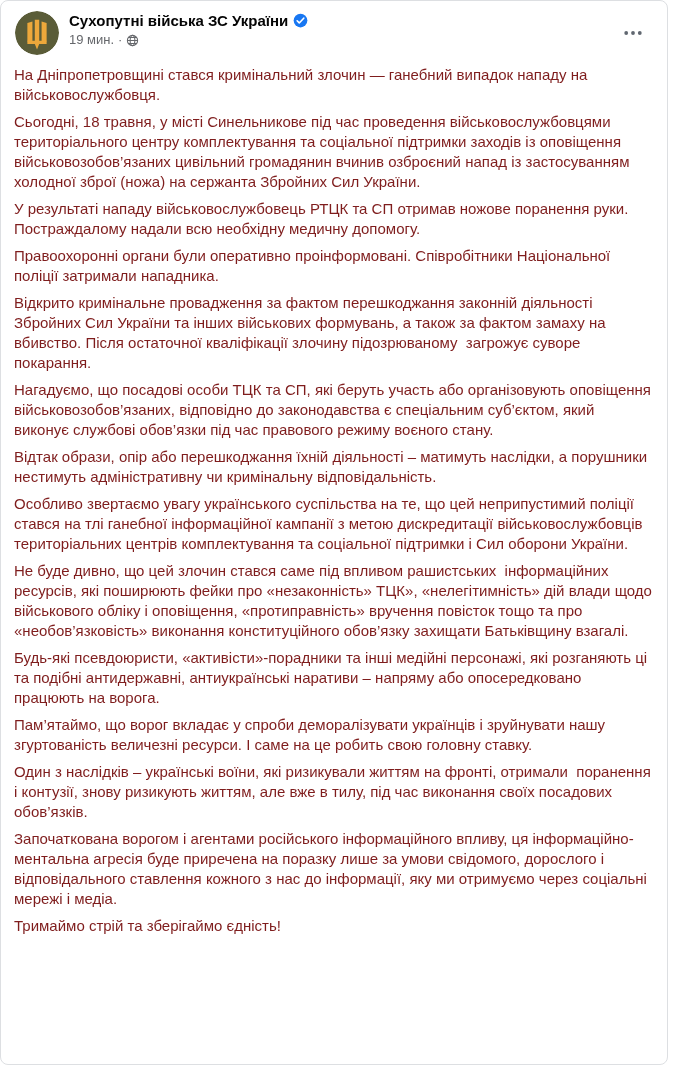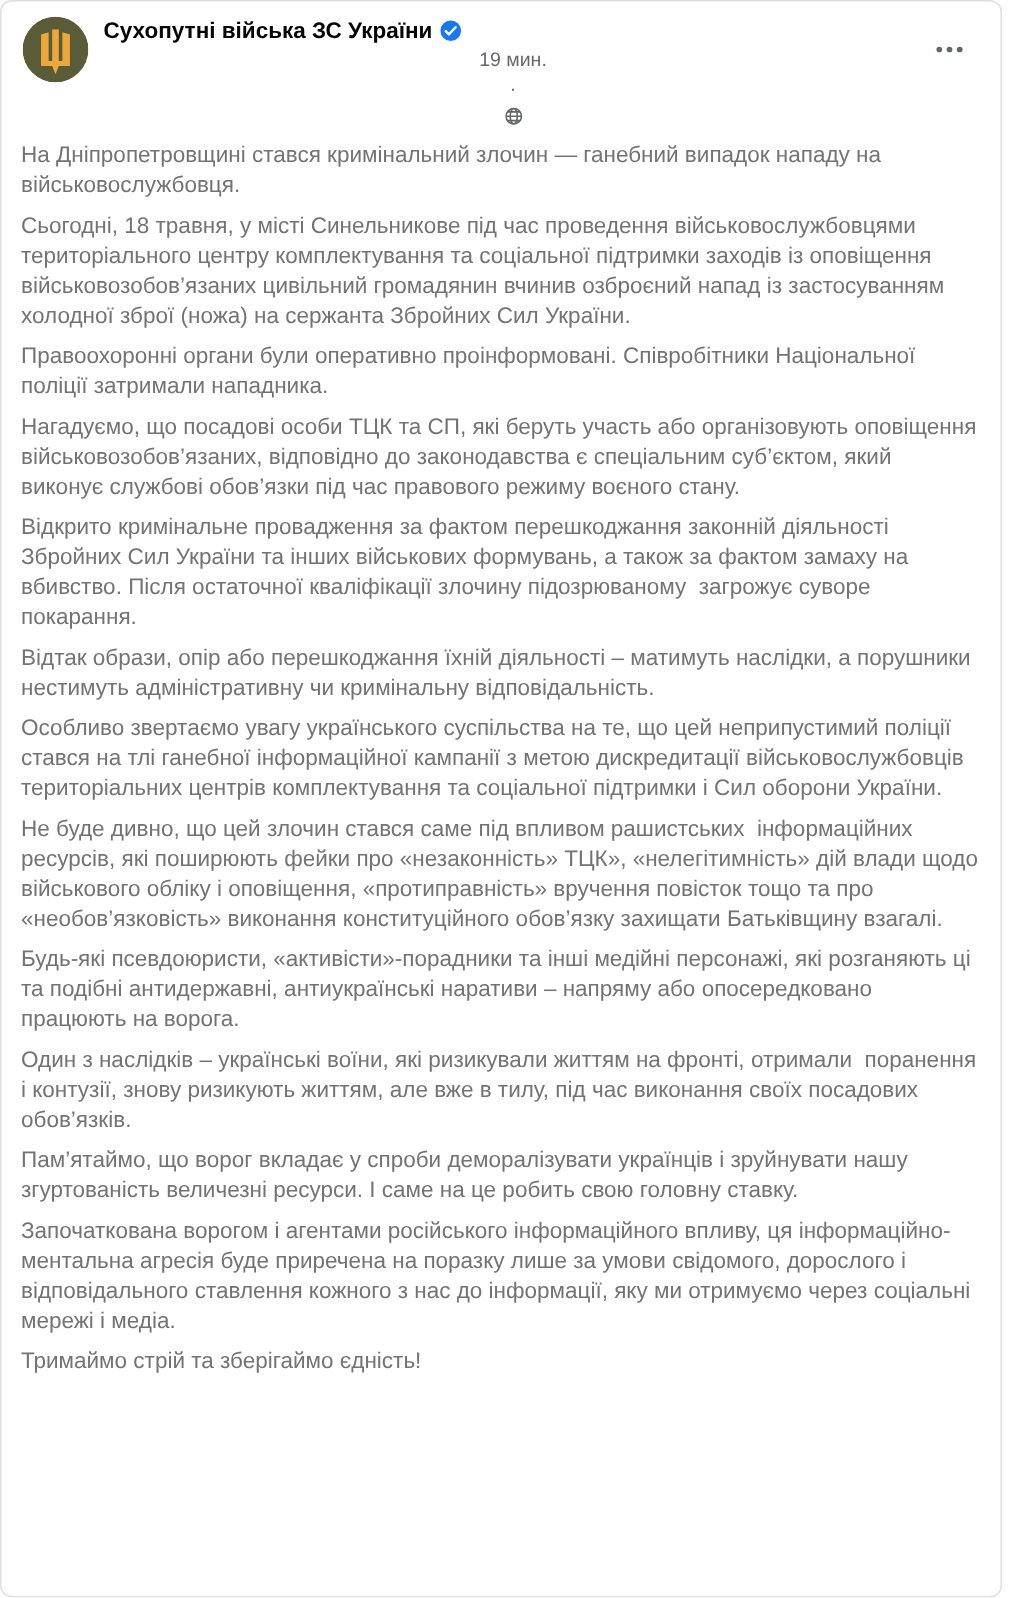--- a/index.html
+++ b/index.html
@@ -51,21 +51,20 @@
   }
   .verified-badge { width: 15px; height: 15px; display: inline-block; }
   .verified-badge svg { display: block; width: 100%; height: 100%; }
   .sub-row {
     display: flex;
     align-items: center;
     gap: 4px;
     margin-top: 3px;
     font-size: 13px;
     color: #65676b;
-    flex-direction: column;
   }
   .timestamp { color: #65676b; text-decoration: none; cursor: pointer; }
   .dot-sep { color: #65676b; }
   .globe-icon { width: 13px; height: 13px; display: inline-block; margin-top: 1px; }
   .globe-icon svg { display: block; width: 100%; height: 100%; }
   .menu-button {
     flex: 0 0 auto;
     width: 36px;
     height: 36px;
     margin-top: 4px;
@@ -75,21 +74,21 @@
     display: flex;
     align-items: center;
     justify-content: center;
     cursor: pointer;
   }
   .menu-button svg { display: block; width: 20px; height: 20px; }
   .post-body {
     padding: 6px 14px 10px 13px;
     font-size: 15px;
     line-height: 20px;
-    color: #737373;
+    color: #7f1d1d;
   }
   .post-paragraph {
     margin-bottom: 7px;
     white-space: pre-wrap;
   }
   .post-paragraph:last-child { margin-bottom: 0; }
 </style>
 </head>
 <body>
 
@@ -139,26 +138,27 @@
         <circle cx="10" cy="10" r="1.9"></circle>
         <circle cx="16.8" cy="10" r="1.9"></circle>
       </svg>
     </button>
 
   </div>
 
   <div class="post-body">
     <div class="post-paragraph">На Дніпропетровщині стався кримінальний злочин — ганебний випадок нападу на військовослужбовця.</div>
     <div class="post-paragraph">Сьогодні, 18 травня, у місті Синельникове під час проведення військовослужбовцями територіального центру комплектування та соціальної підтримки заходів із оповіщення військовозобов’язаних цивільний громадянин вчинив озброєний напад із застосуванням холодної зброї (ножа) на сержанта Збройних Сил України.</div>
+    <div class="post-paragraph">У результаті нападу військовослужбовець РТЦК та СП отримав ножове поранення руки. Постраждалому надали всю необхідну медичну допомогу.</div>
     <div class="post-paragraph">Правоохоронні органи були оперативно проінформовані. Співробітники Національної поліції затримали нападника.</div>
+    <div class="post-paragraph">Відкрито кримінальне провадження за фактом перешкоджання законній діяльності Збройних Сил України та інших військових формувань, а також за фактом замаху на вбивство. Після остаточної кваліфікації злочину підозрюваному  загрожує суворе покарання.</div>
     <div class="post-paragraph">Нагадуємо, що посадові особи ТЦК та СП, які беруть участь або організовують оповіщення військовозобов’язаних, відповідно до законодавства є спеціальним суб’єктом, який виконує службові обов’язки під час правового режиму воєного стану.</div>
-    <div class="post-paragraph">Відкрито кримінальне провадження за фактом перешкоджання законній діяльності Збройних Сил України та інших військових формувань, а також за фактом замаху на вбивство. Після остаточної кваліфікації злочину підозрюваному  загрожує суворе покарання.</div>
     <div class="post-paragraph">Відтак образи, опір або перешкоджання їхній діяльності – матимуть наслідки, а порушники нестимуть адміністративну чи кримінальну відповідальність.</div>
     <div class="post-paragraph">Особливо звертаємо увагу українського суспільства на те, що цей неприпустимий поліції стався на тлі ганебної інформаційної кампанії з метою дискредитації військовослужбовців територіальних центрів комплектування та соціальної підтримки і Сил оборони України.</div>
     <div class="post-paragraph">Не буде дивно, що цей злочин стався саме під впливом рашистських  інформаційних ресурсів, які поширюють фейки про «незаконність» ТЦК», «нелегітимність» дій влади щодо військового обліку і оповіщення, «протиправність» вручення повісток тощо та про «необов’язковість» виконання конституційного обов’язку захищати Батьківщину взагалі.</div>
     <div class="post-paragraph">Будь-які псевдоюристи, «активісти»-порадники та інші медійні персонажі, які розганяють ці та подібні антидержавні, антиукраїнські наративи – напряму або опосередковано працюють на ворога.</div>
+    <div class="post-paragraph">Пам’ятаймо, що ворог вкладає у спроби деморалізувати українців і зруйнувати нашу згуртованість величезні ресурси. І саме на це робить свою головну ставку.</div>
     <div class="post-paragraph">Один з наслідків – українські воїни, які ризикували життям на фронті, отримали  поранення і контузії, знову ризикують життям, але вже в тилу, під час виконання своїх посадових обов’язків.</div>
-    <div class="post-paragraph">Пам’ятаймо, що ворог вкладає у спроби деморалізувати українців і зруйнувати нашу згуртованість величезні ресурси. І саме на це робить свою головну ставку.</div>
     <div class="post-paragraph">Започаткована ворогом і агентами російського інформаційного впливу, ця інформаційно-ментальна агресія буде приречена на поразку лише за умови свідомого, дорослого і відповідального ставлення кожного з нас до інформації, яку ми отримуємо через соціальні мережі і медіа.</div>
     <div class="post-paragraph">Тримаймо стрій та зберігаймо єдність!</div>
   </div>
 
 </div>
 
 </body></html>

